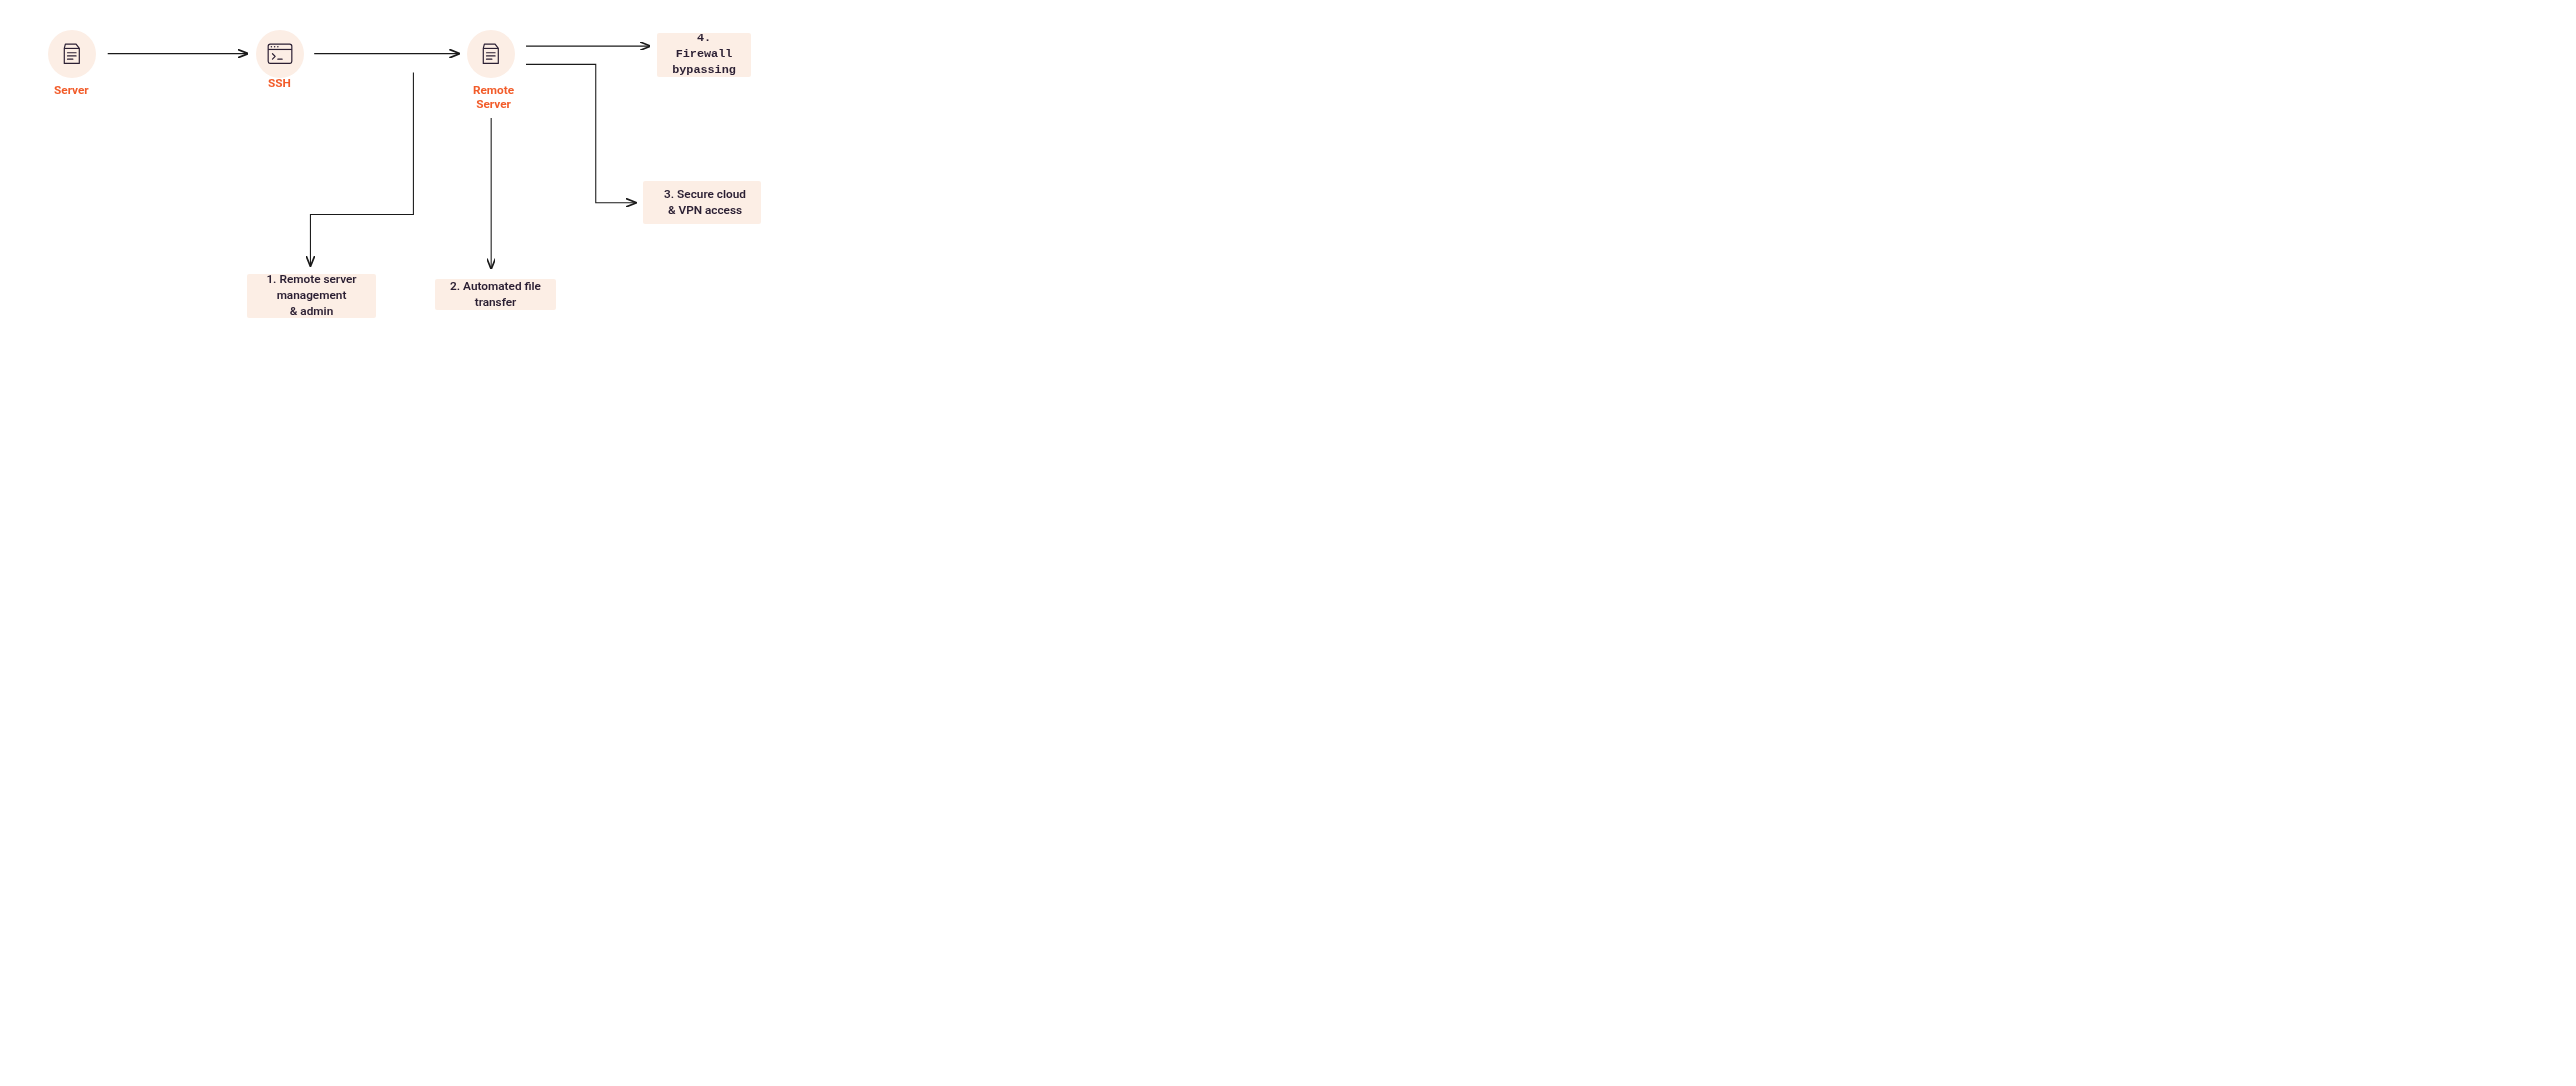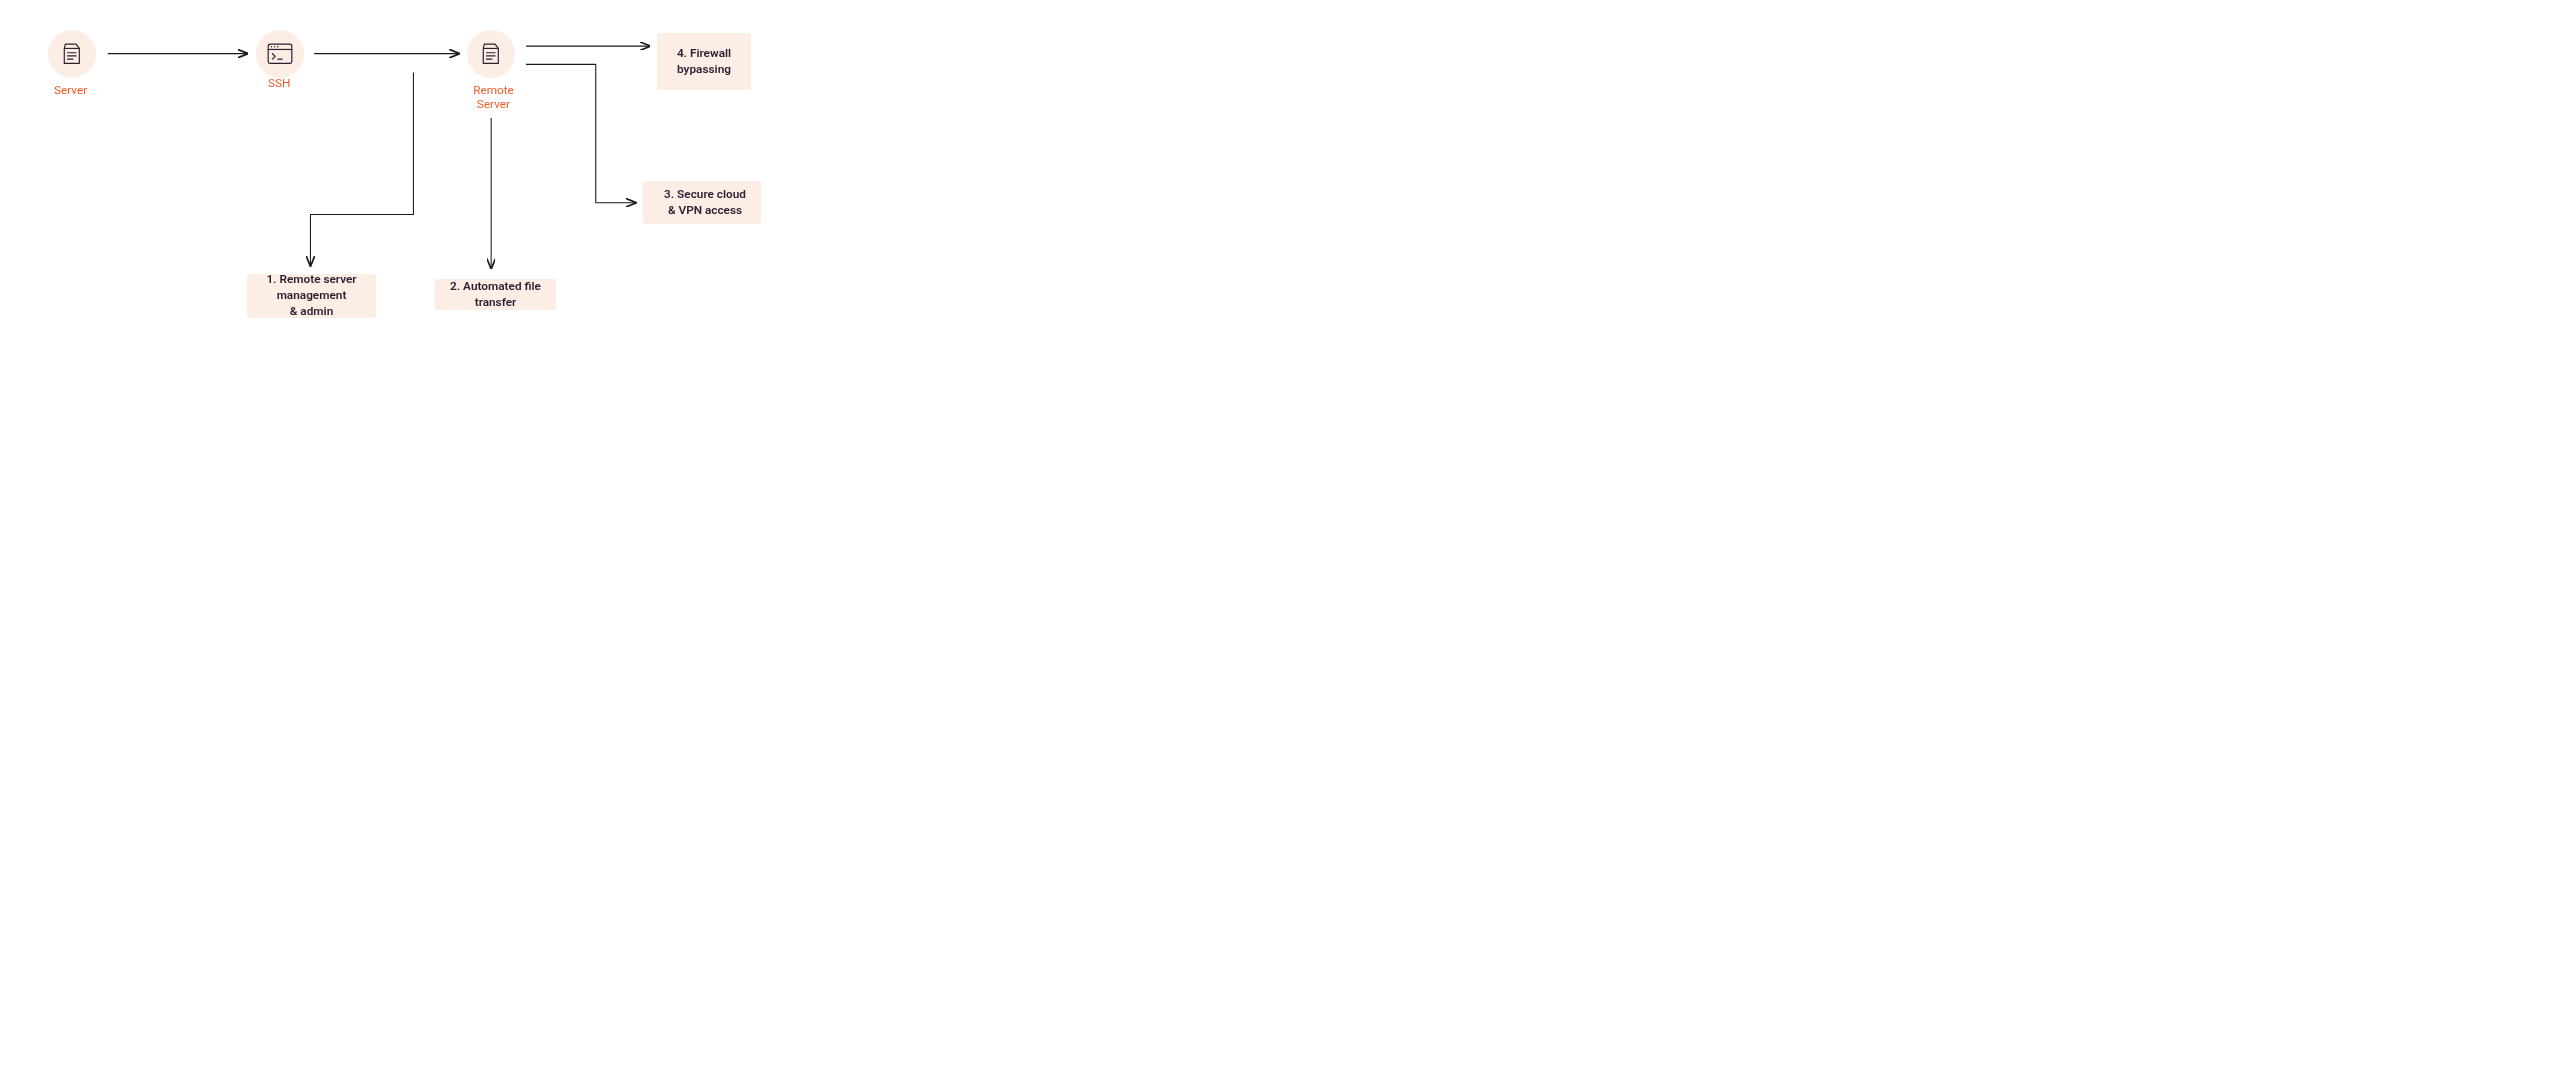--- a/index.html
+++ b/index.html
@@ -26,21 +26,21 @@
       border-radius: 50%;
       background: #FCEEE5;
       display: flex;
       align-items: center;
       justify-content: center;
     }
     .node-label {
       position: absolute;
       color: #F25C2A;
       font-size: 11.8px;
-      font-weight: 400;
+      font-weight: 700;
       text-align: center;
     }
     .use-case-box {
       position: absolute;
       background: #FCEEE5;
       padding: 9.7px 14px;
       border-radius: 2.1px;
       color: #2B1F33;
       font-size: 11.8px;
       font-weight: 600;
@@ -106,21 +106,21 @@
   <div class="use-case-box" style="left:247px; top:274px; width:129px; height:44px; white-space:pre-line;">1.  Remote server
 management
 &amp; admin</div>
 
   <div class="use-case-box" style="left:435px; top:279px; width:121px; height:31px; white-space:pre-line;">2.  Automated file
 transfer</div>
 
   <div class="use-case-box" style="left:643px; top:181px; width:118px; height:43px; white-space:pre-line;padding-left:20px;">3.  Secure cloud
 &amp; VPN access</div>
 
-  <div class="use-case-box" style="left:657px; top:33px; width:94px; height:57px; white-space:pre-line;">4.  Firewall
+  <div class="use-case-box" style="left:657px; top:33px; width:94px; height:44px; white-space:pre-line;font-family:Liberation Mono, monospace;">4.  Firewall
 bypassing</div>
 
   <svg class="arrows" viewBox="0 0 1600 675" width="859" height="362">
     <defs>
       <marker id="arrowhead" markerWidth="10" markerHeight="8" refX="9" refY="4" orient="auto">
         <path d="M0,0 L10,4 L0,8" fill="none" stroke="#1A1A1A" stroke-width="1.6"></path>
       </marker>
     </defs>
 
     <line x1="200" y1="100" x2="460" y2="100" stroke="#1A1A1A" stroke-width="2" marker-end="url(#arrowhead)"></line>

